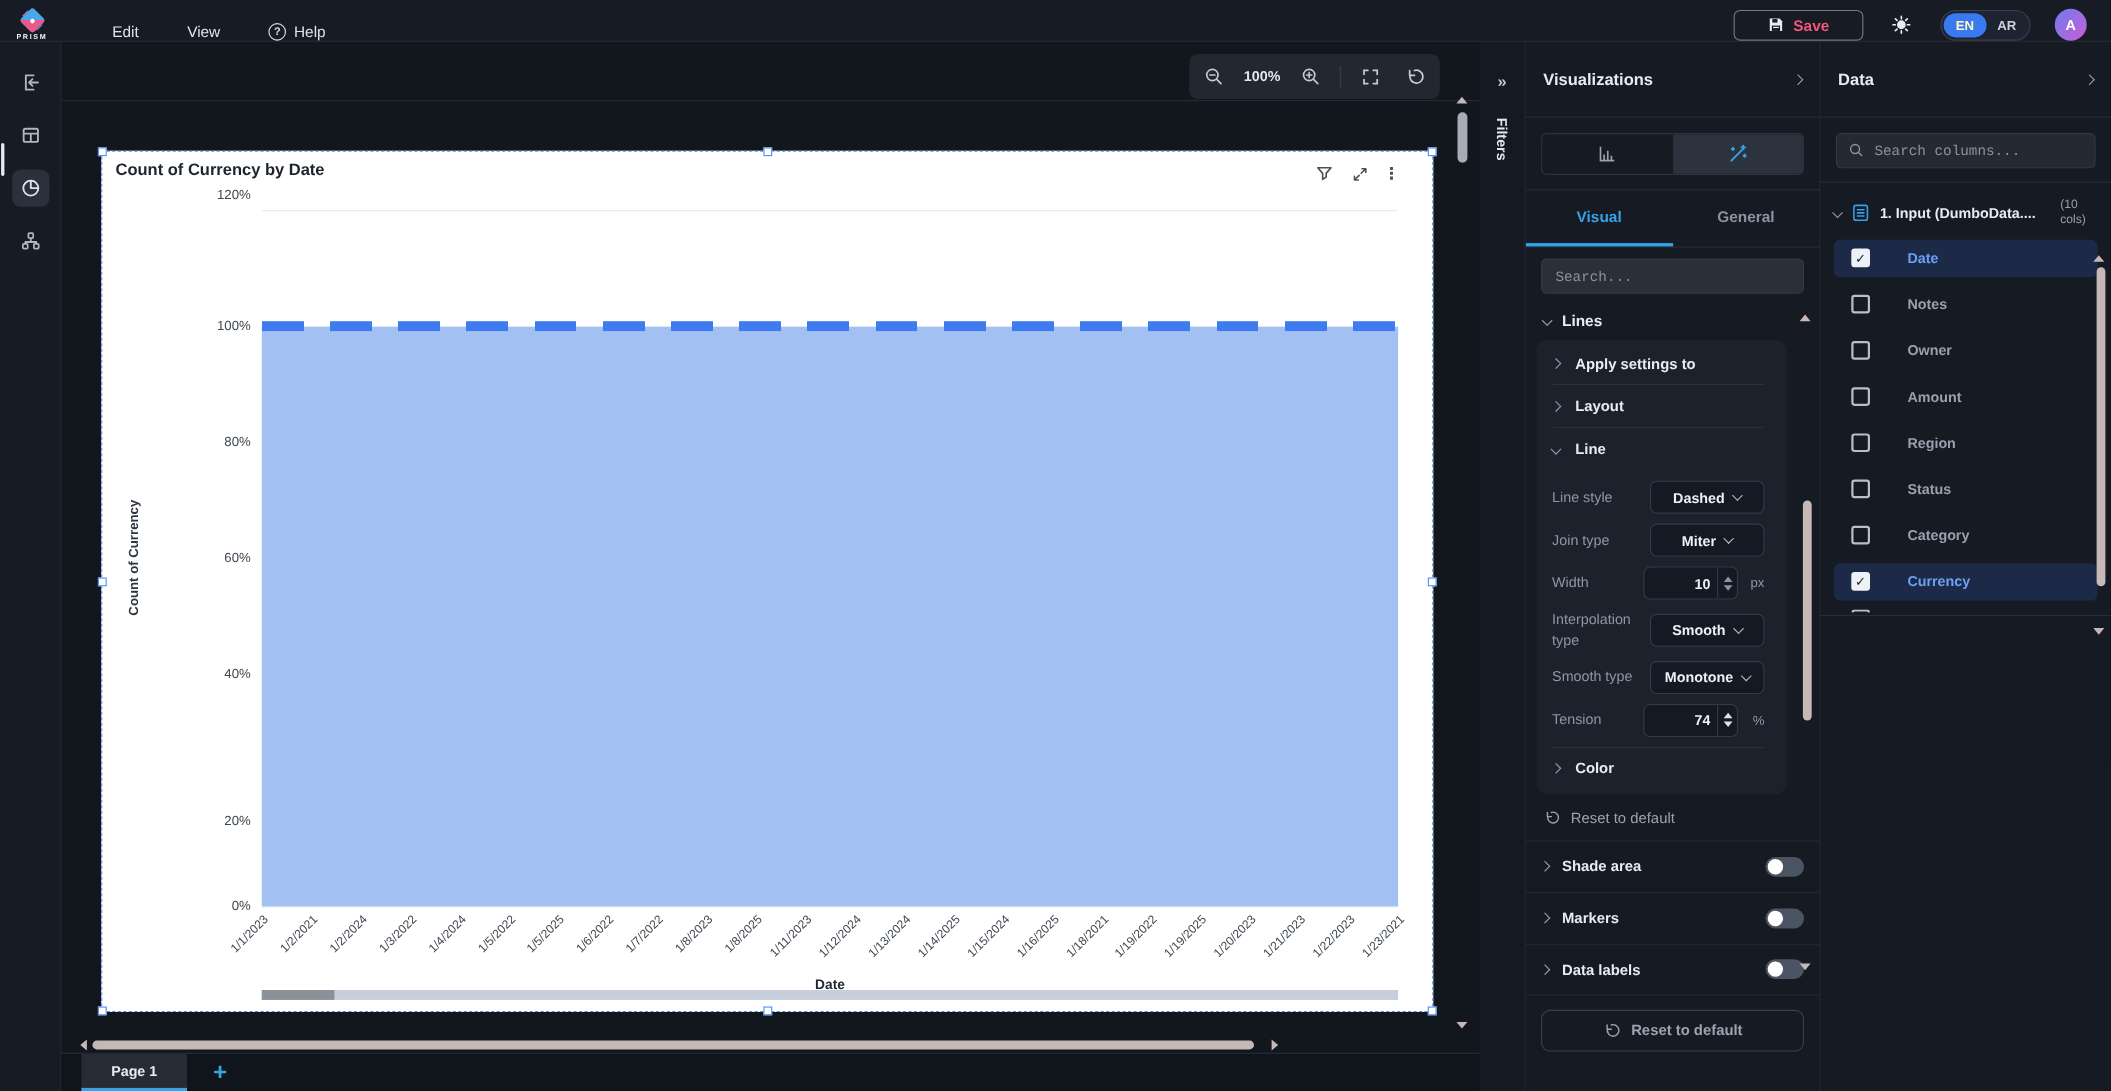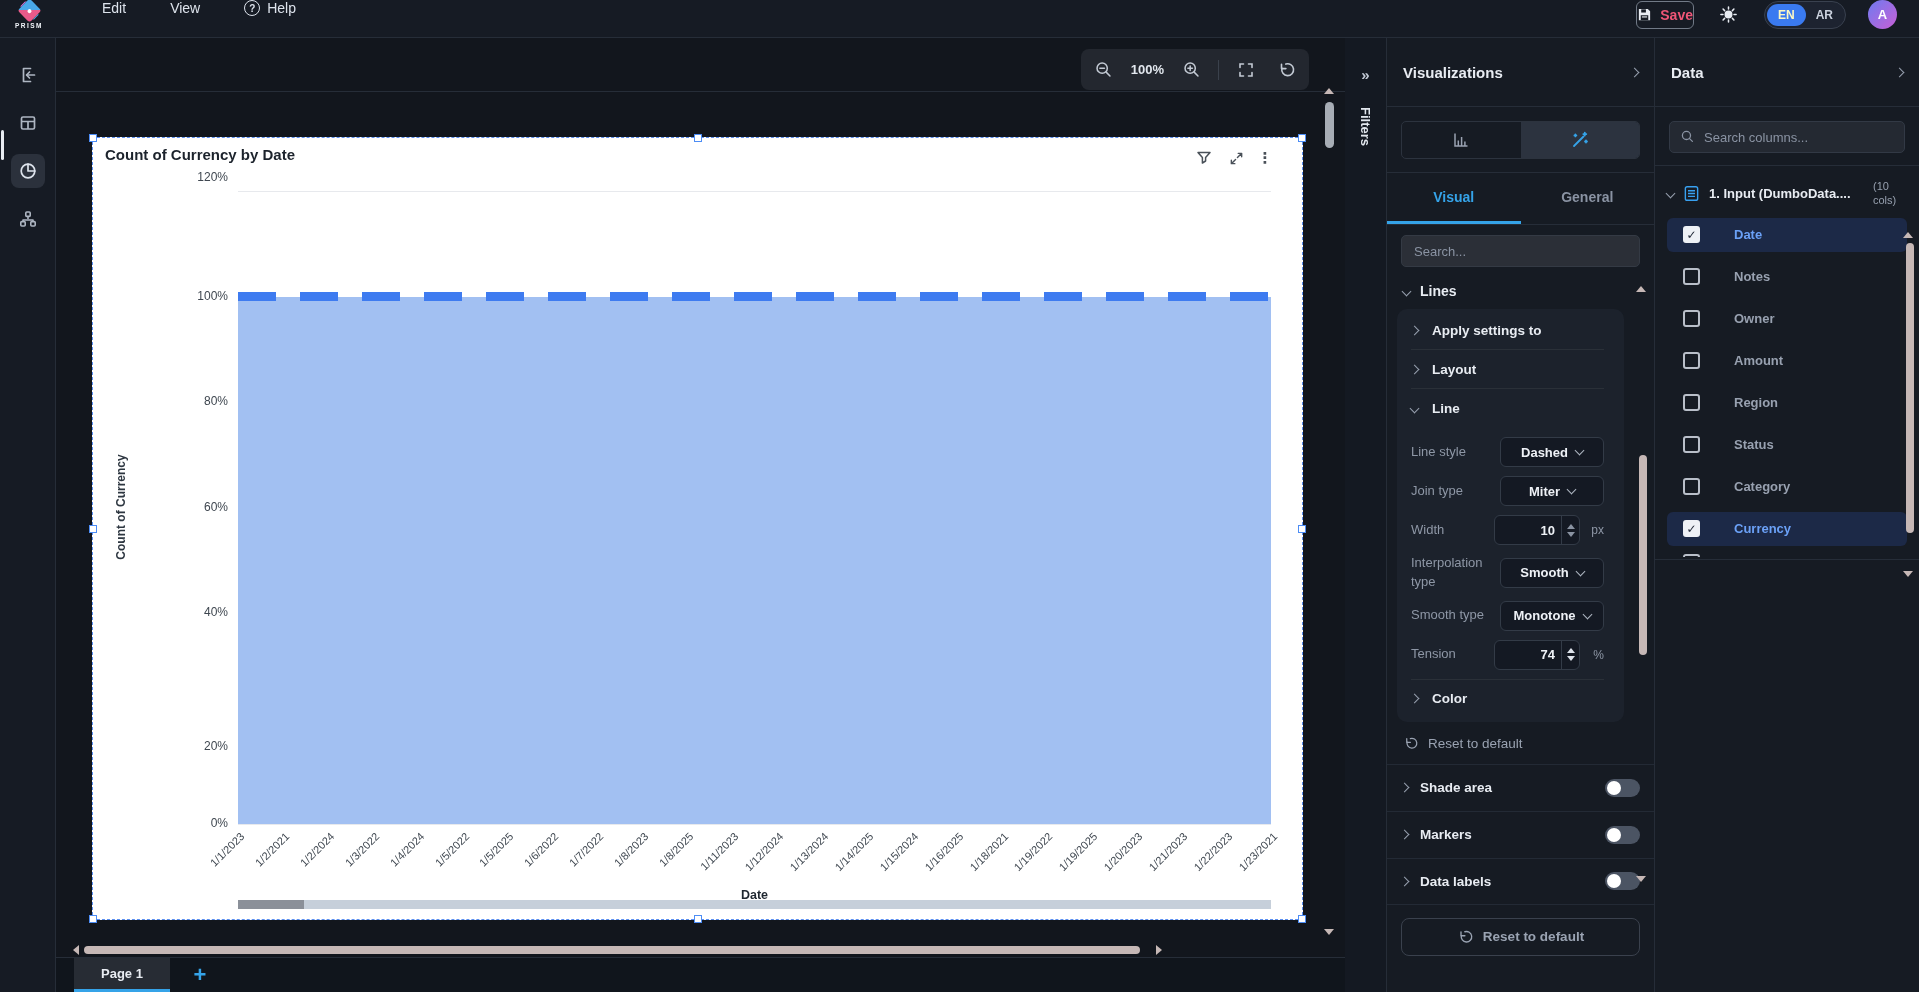--- a/index.html
+++ b/index.html
@@ -2,35 +2,35 @@
 <html><head>
 <meta charset="utf-8">
 <style>
   * { margin:0; padding:0; box-sizing:border-box; }
   html,body { width:1919px; height:992px; overflow:hidden; background:#12161d;
     font-family:"Liberation Sans","DejaVu Sans",sans-serif; color:#e8ecf2; }
   .app { width:1919px; height:992px; display:flex; flex-direction:column; }
 
   
   .topbar { height:38px; background:#161b24; border-bottom:1px solid #262d38;
-    display:flex; align-items:flex-start; flex:0 0 38px; position:relative; z-index:20; }
+    display:flex; align-items:flex-end; flex:0 0 38px; position:relative; z-index:20; }
   .logo-wrap { width:58px; display:flex; flex-direction:column; align-items:center; margin-top:2px; }
   .logo-diamond { width:17px; height:17px; transform:rotate(45deg);
     background:linear-gradient(135deg,#49a8e8 0 50%,#e85a8a 50% 100%);
     border-radius:3px; position:relative;
     box-shadow:-6px 0 0 -5px #e06ad0, 6px 0 0 -5px #49a8e8; }
   .logo-diamond::after { content:""; position:absolute; left:6.5px; top:6.5px; width:4px; height:4px;
     background:#fff; border-radius:50%; }
   .logo-text { font-size:6.5px; letter-spacing:1.5px; color:#f0f3f8; font-weight:bold; margin-top:3px; }
   .menu-item { color:#dde3ec; font-size:14px; margin-left:44px; cursor:default; display:flex; align-items:center; gap:7px; }
   .help-circle { width:16px; height:16px; border:1.4px solid #dde3ec; border-radius:50%;
     display:inline-flex; align-items:center; justify-content:center; font-size:10px; font-weight:bold; }
   .topbar-right { margin-left:auto; display:flex; align-items:center; gap:22px; padding-right:22px; }
   .save-btn { display:flex; align-items:center; gap:8px; border:1px solid #717a87; border-radius:6px;
-    padding:5px 0; background:transparent; cursor:pointer; }
+    padding:5px 30px; background:transparent; cursor:pointer; }
   .save-btn span { color:#ef5677; font-size:14px; font-weight:bold; }
   .lang-toggle { display:flex; align-items:center; background:#1d2330; border:1px solid #39414f;
     border-radius:999px; padding:2px; }
   .lang-en { background:#3a7af0; color:#fef9c3; font-size:12px; font-weight:bold; border-radius:999px; padding:4px 11px; }
   .lang-ar { color:#cbd2de; font-size:12px; font-weight:bold; padding:4px 10px; }
   .avatar { width:29px; height:29px; border-radius:50%; background:linear-gradient(135deg,#6e7bf0,#c95fd6);
     display:flex; align-items:center; justify-content:center; font-size:13px; font-weight:bold; color:#fff; }
 
   
   .main-row { flex:1; display:flex; min-height:0; }
@@ -109,21 +109,21 @@
   .viz-switch-strip { height:66px; display:flex; align-items:center; padding:0 14px; border-bottom:1px solid #262d38; }
   .viz-switch { flex:1; display:flex; border:1px solid #2c333e; border-radius:5px; overflow:hidden; height:38px; }
   .viz-switch-btn { flex:1; display:flex; align-items:center; justify-content:center; color:#9aa3b2; }
   .viz-switch-btn.active { background:#2c333f; }
   .viz-tabs { height:52px; display:flex; border-bottom:1px solid #262d38; }
   .viz-tab { flex:1; display:flex; align-items:center; justify-content:center; font-size:14px; font-weight:bold;
     color:#8a93a3; border-bottom:3px solid transparent; }
   .viz-tab.active { color:#35a3e8; border-bottom-color:#35a3e8; }
   .viz-search-wrap { padding:10px 14px 8px; }
   .search-input { width:100%; height:32px; background:#2b2f37; border:1px solid #343a44; border-radius:5px;
-    color:#e8ecf2; font-size:13px; padding:0 12px; outline:none; font-family:Liberation Sans, sans-serif; }
+    color:#e8ecf2; font-size:13px; padding:0 12px; outline:none; font-family:Liberation Mono, monospace; }
   .search-input::placeholder { color:#8a93a3; }
   .section-head { display:flex; align-items:center; gap:10px; padding:8px 16px 10px; font-size:14px; font-weight:bold; }
 
   .viz-card { margin:0 30px 0 10px; background:#1c222c; border-radius:10px; padding:2px 20px 4px 14px; }
   .group-row { display:flex; align-items:center; gap:14px; height:39px; font-size:13.5px; font-weight:bold;
     border-bottom:1px solid #2a3038; }
   .group-row:last-child { border-bottom:none; }
   .group-row.noline { border-bottom:none; }
   .set-row { display:flex; align-items:center; margin:9px 0; min-height:30px; }
   .set-label { flex:1; font-size:13px; color:#8e97a6; line-height:1.45; padding-right:6px; }

